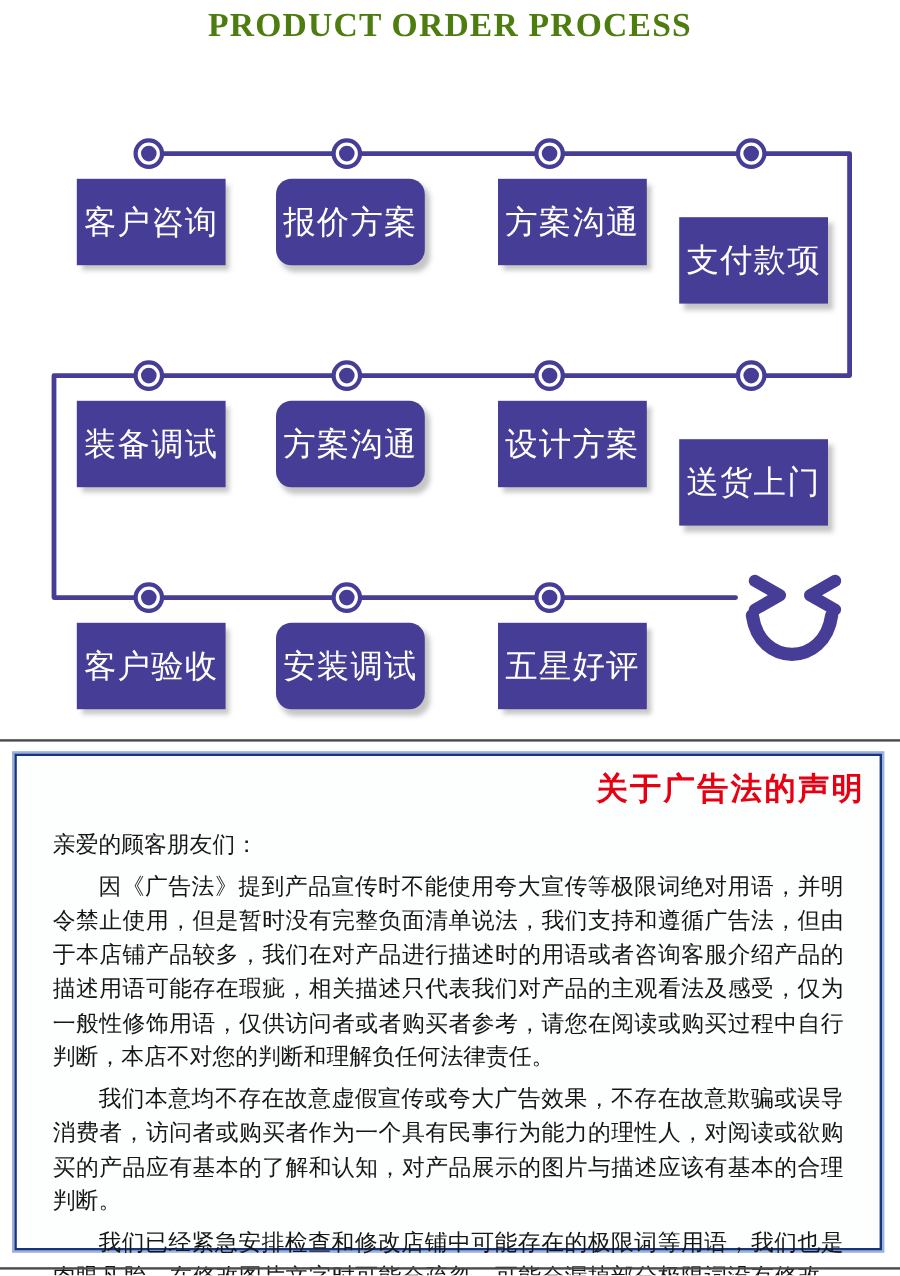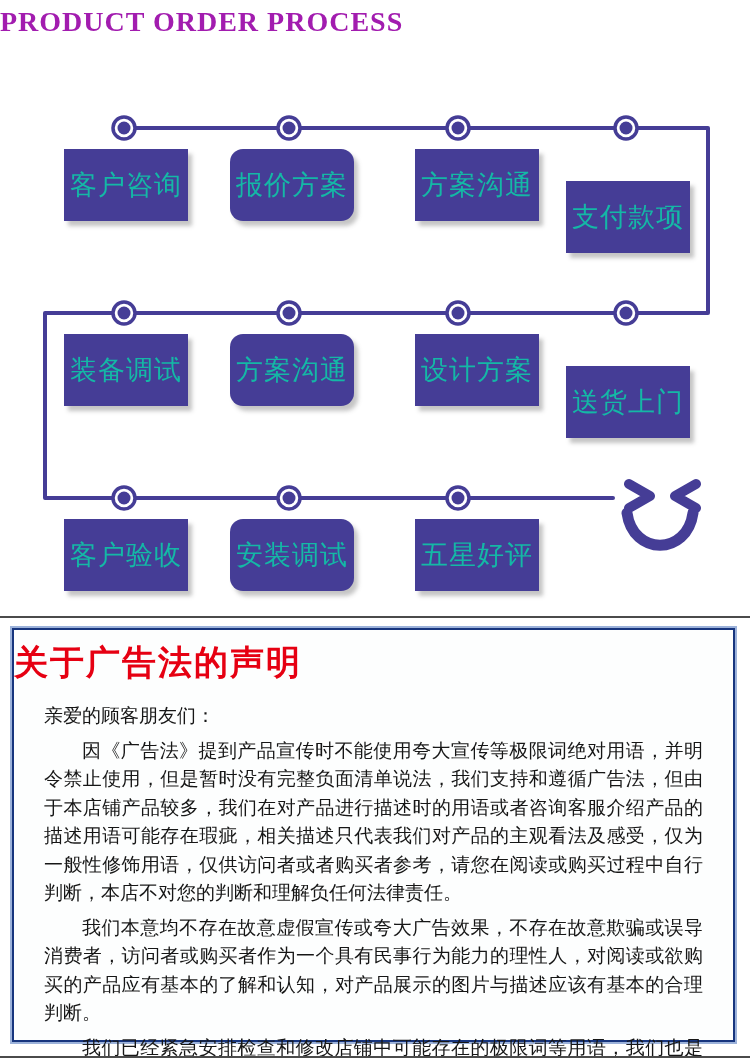--- a/index.html
+++ b/index.html
@@ -8,36 +8,36 @@
     position: relative;
     width: 750px;
     height: 1063px;
     background: #ffffff;
     overflow: hidden;
   }
   
   .header-title {
     position: absolute;
     top: 6px; left: 0; right: 0;
-    text-align: left;
+    text-align: center;
     font-family: "Liberation Serif", "DejaVu Serif", serif;
     font-weight: 700;
     font-size: 28px;
     letter-spacing: 1px;
-    color: #a21caf;
+    color: #4d7c0f;
   }
   
   .flowchart { position: absolute; top: 0; left: 0; width: 750px; height: 612px; }
   .flow-svg { position: absolute; top: 0; left: 0; }
   .flow-box {
     position: absolute;
     width: 124px;
     height: 72px;
     background: #453D96;
-    color: #14b8a6;
+    color: #ffffff;
     display: flex;
     align-items: center;
     justify-content: center;
     font-size: 27px;
     letter-spacing: 1px;
     box-shadow: 4px 5px 4px rgba(90, 90, 90, 0.35);
     white-space: nowrap;
   }
   .c0 { left: 64px; }  .c1 { left: 230px; border-radius: 13px; }  .c2 { left: 398px; margin-left: 17px; }  .c3 { left: 566px; margin-top: 32px; }
   .r0 { top: 149px; }  .r1 { top: 334px; }  .r2 { top: 519px; }
@@ -53,22 +53,22 @@
     position: absolute;
     left: 12px; top: 628px;
     width: 723px; height: 414px;
     background: #fdfefe;
     border: 2px solid #17357e;
     box-shadow: 0 0 0 2px #9cb2da;
     box-sizing: border-box;
   }
   .disclaimer-title {
     margin: 10px 12px 16px 0;
-    text-align: left;
-    font-size: 34px;
+    text-align: right;
+    font-size: 26px;
     font-weight: 700;
     color: #e60012;
     letter-spacing: 2px;
   }
   .disclaimer-text {
     padding: 0 24px;
     font-size: 19px;
     line-height: 1.5;
     color: #161616;
     text-align: justify;

